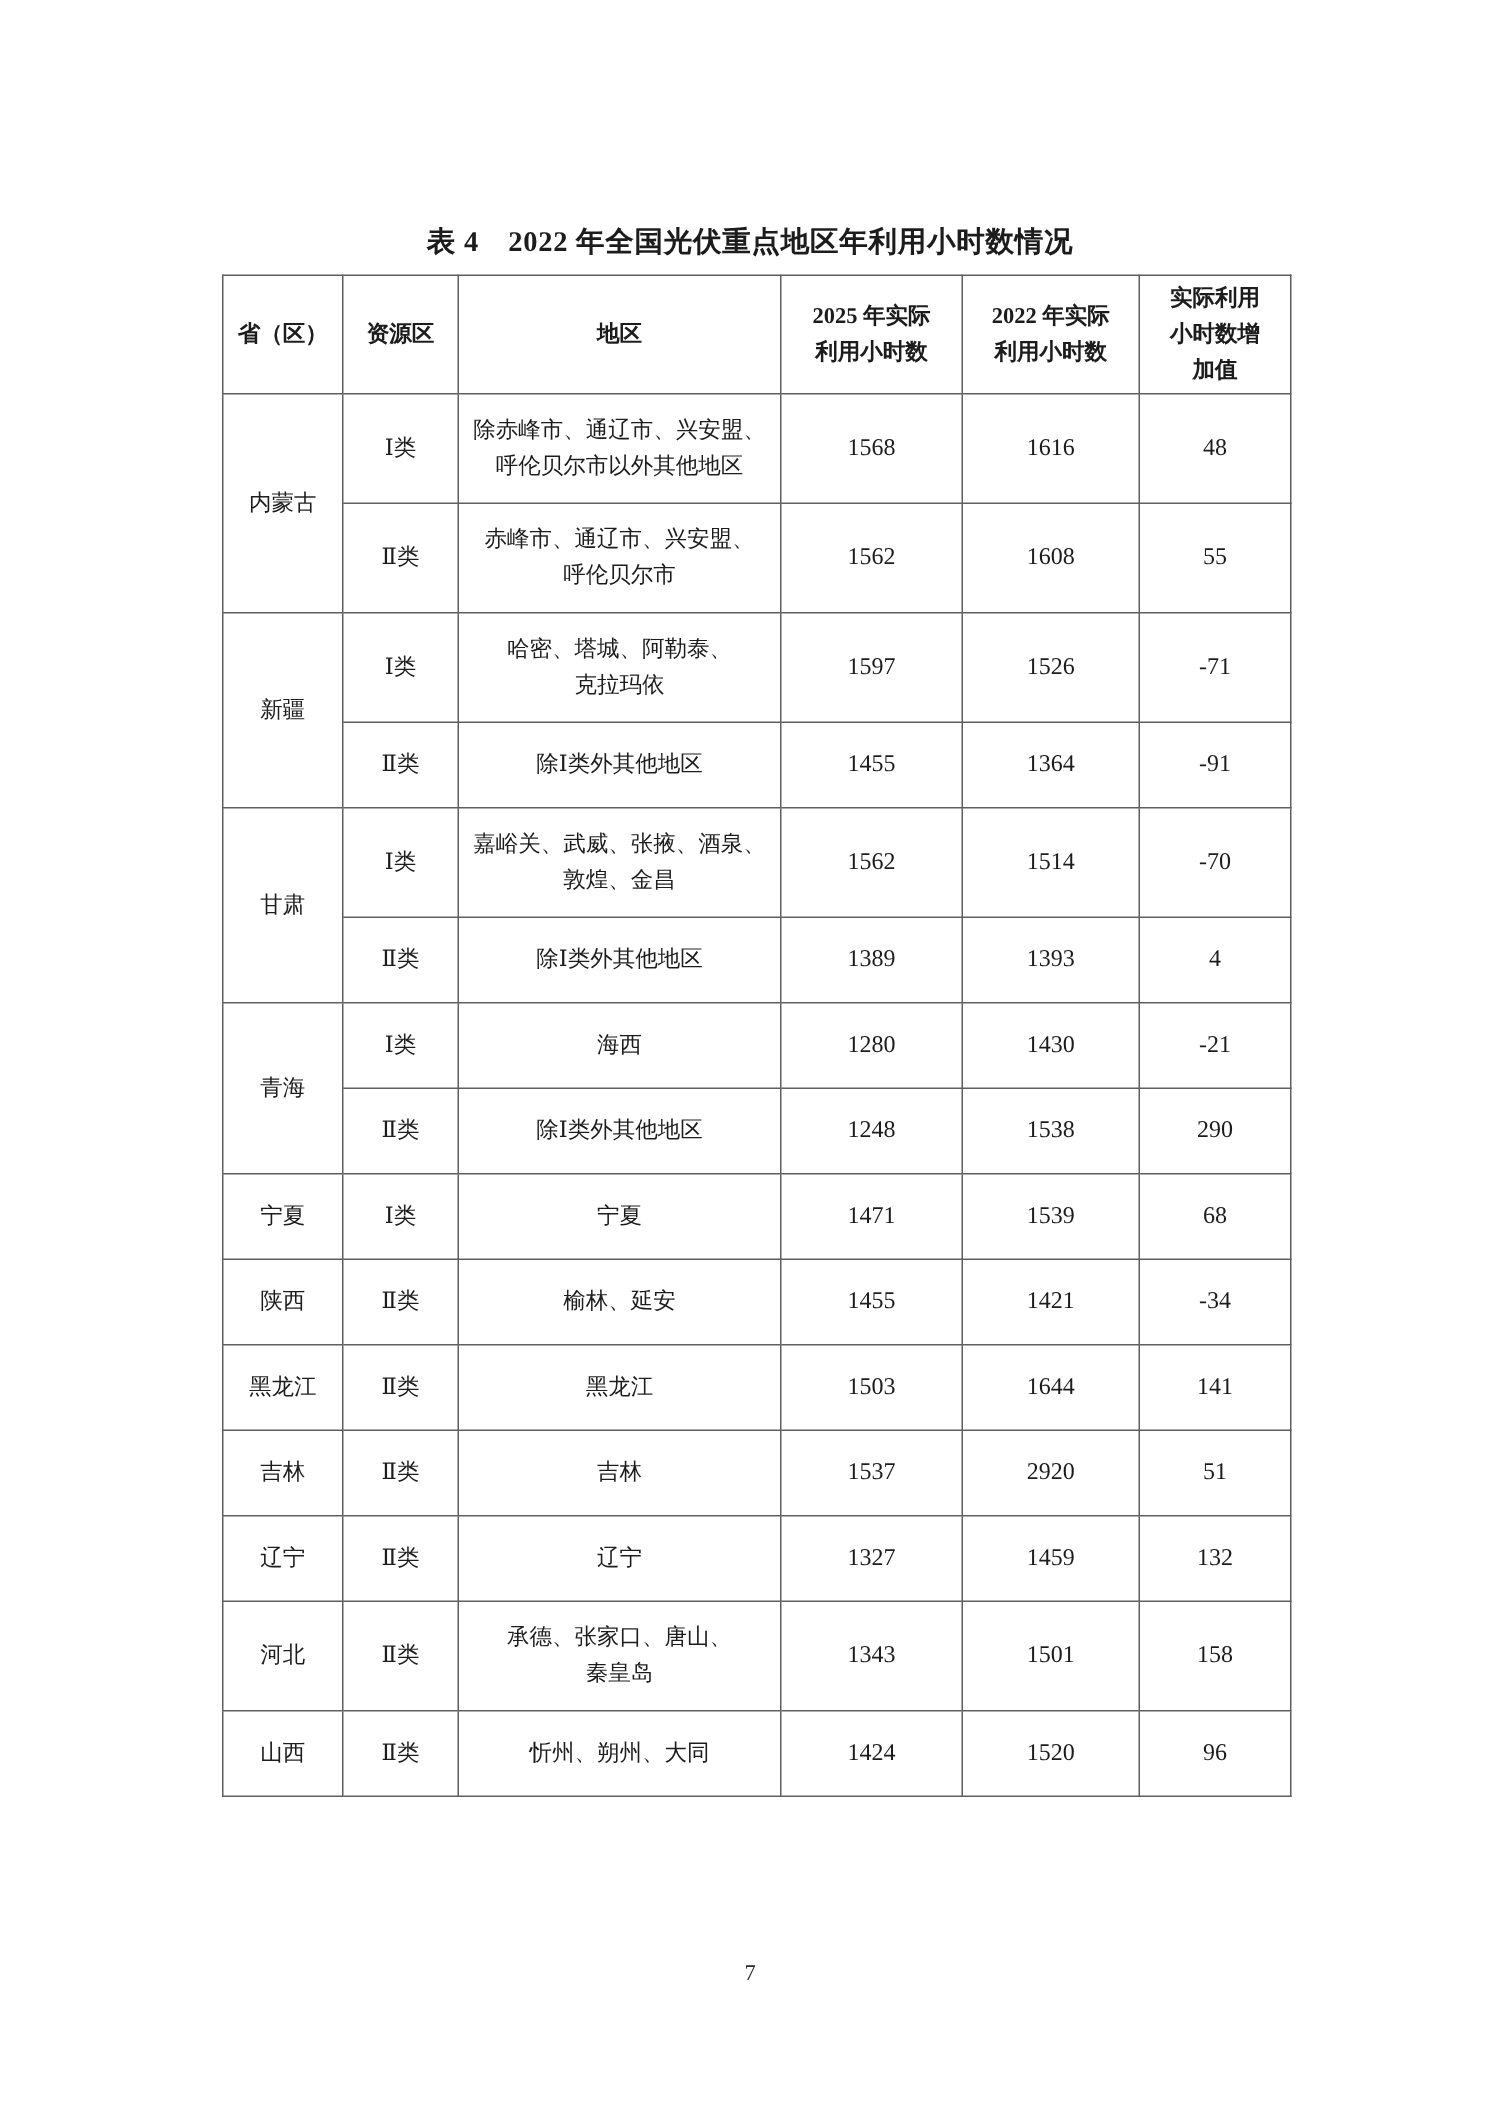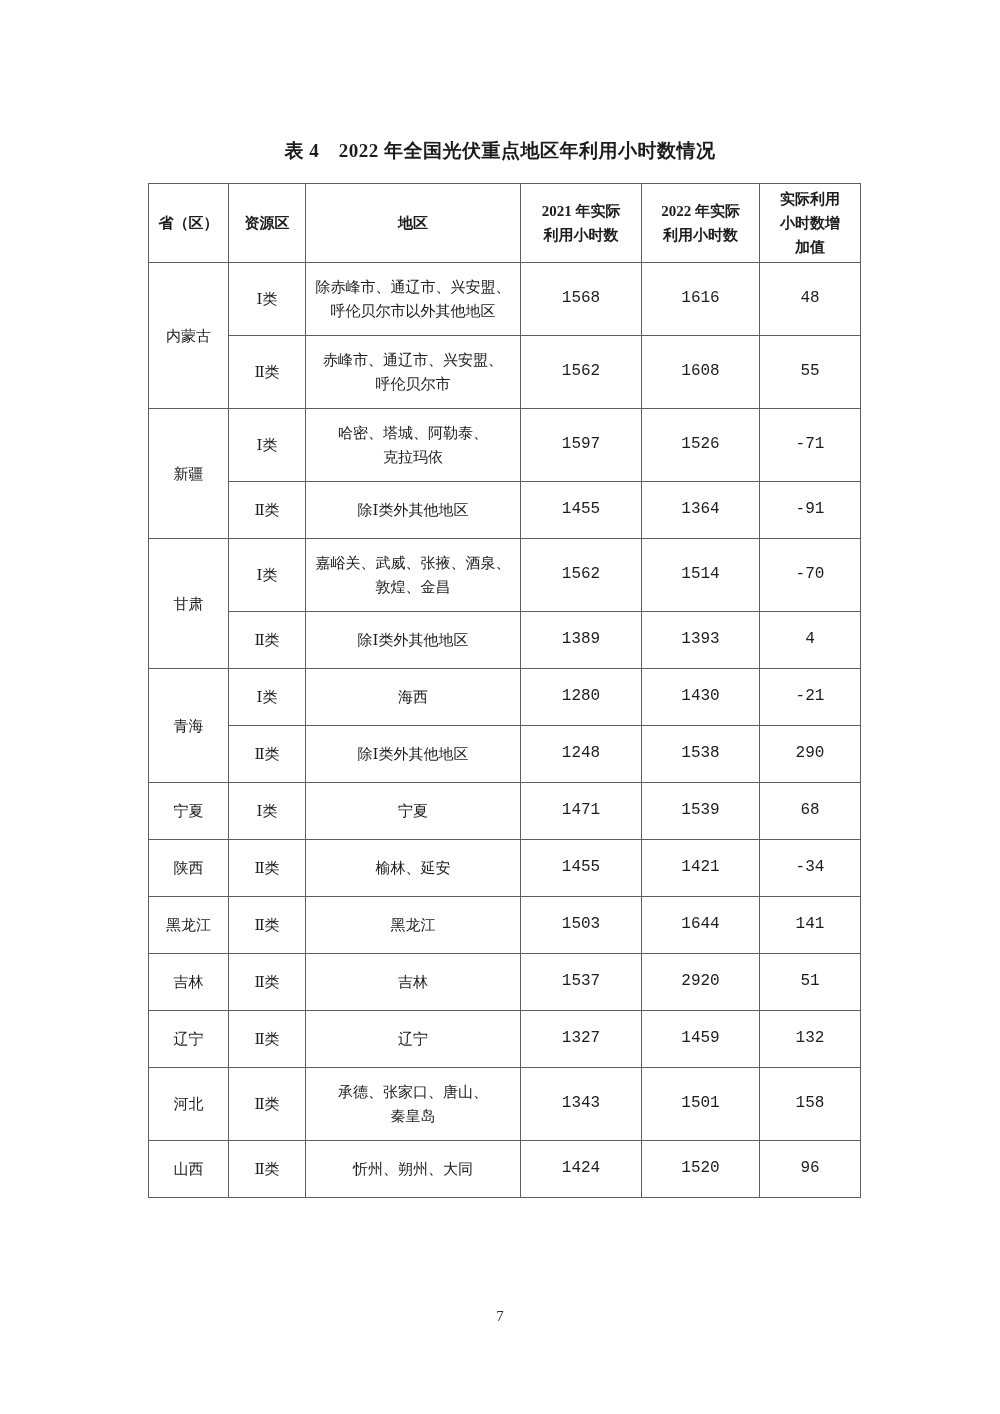--- a/index.html
+++ b/index.html
@@ -10,21 +10,21 @@
   }
   .page {
     position: relative;
     width: 1000px; height: 1414px;
     background: #ffffff;
     overflow: hidden;
     color: #1c1c1c;
   }
   .doc-title {
     position: absolute;
-    top: 138px; left: 0;
+    top: 148px; left: 0;
     width: 1000px;
     text-align: center;
     font-size: 19px;
     font-weight: bold;
     letter-spacing: 0.5px;
     white-space: pre;
   }
   table.doc-table {
     position: absolute;
     top: 183px; left: 148px;
@@ -45,21 +45,21 @@
   .doc-table th {
     font-weight: bold;
     height: 58px;
     white-space: pre-line;
   }
   .doc-table td { height: 50px; }
   .doc-table tr.tall td { height: 66px; }
   .doc-table td.region { white-space: pre-line; }
   .doc-table td.num {
     font-size: 16px;
-    font-family: Liberation Mono, monospace;
+    font-family: Liberation Serif, serif;
   }
   .page-footer {
     position: absolute;
     top: 1308px; left: 0;
     width: 1000px;
     text-align: center;
     font-size: 15px;
     color: #2a2a2a;
   }
 </style>
@@ -77,21 +77,21 @@
       <col style="width:215px">
       <col style="width:121px">
       <col style="width:118px">
       <col style="width:101px">
     </colgroup>
     <thead>
       <tr>
         <th>省（区）</th>
         <th>资源区</th>
         <th>地区</th>
-        <th>2021 年实际
+        <th>2025 年实际
 利用小时数</th>
         <th>2022 年实际
 利用小时数</th>
         <th>实际利用
 小时数增
 加值</th>
       </tr>
     </thead>
     <tbody>
         <tr class="tall">

